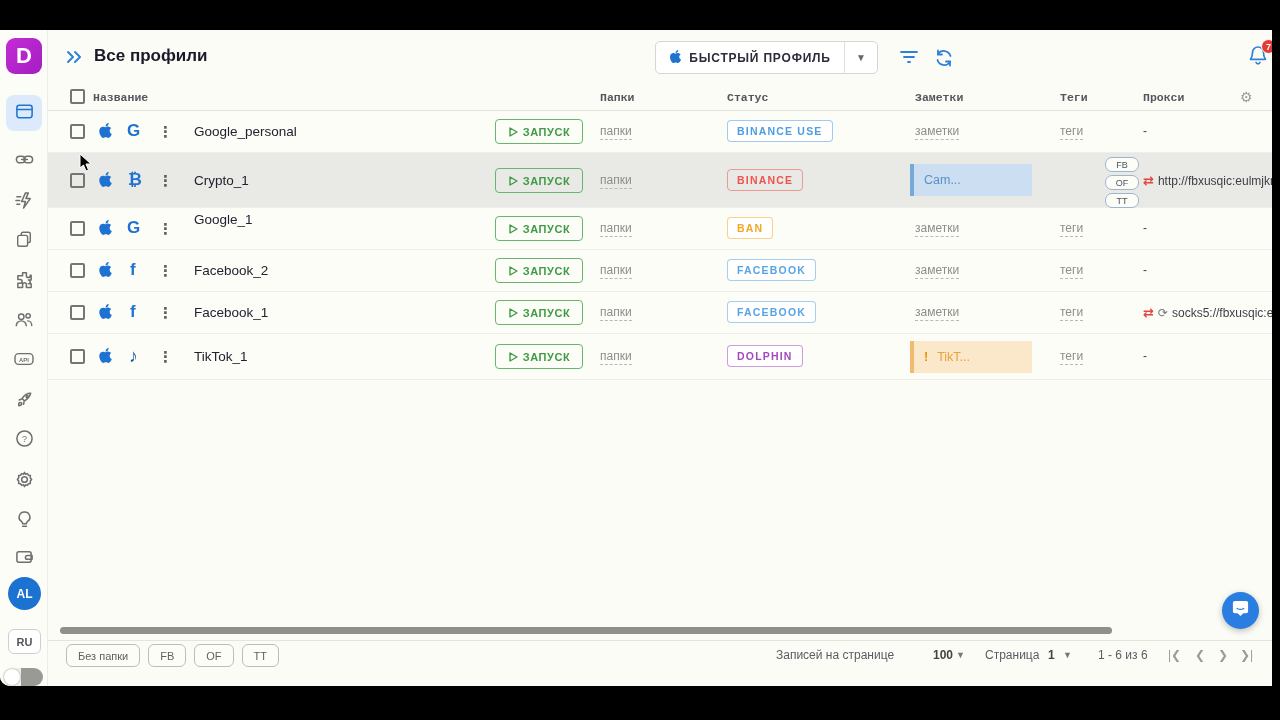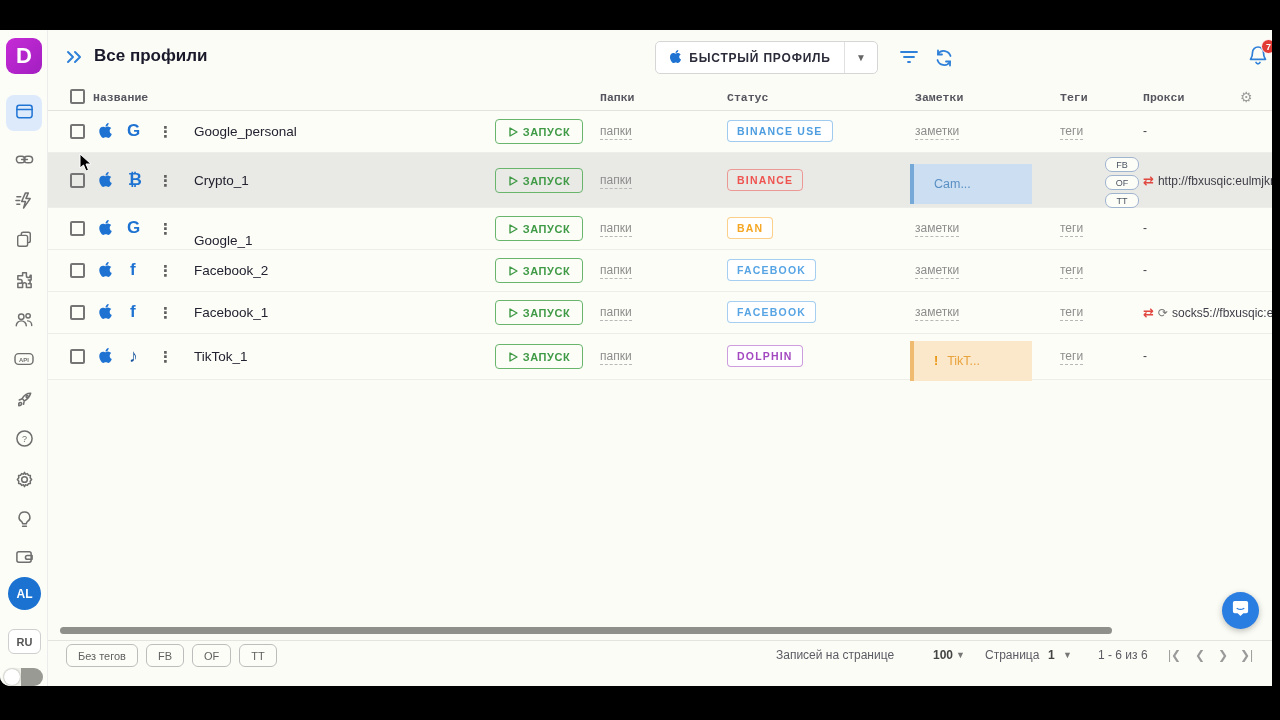--- a/index.html
+++ b/index.html
@@ -38,21 +38,21 @@
   .picon { position:absolute; font-weight:bold; color:#1e73d2; }
   .dots { position:absolute; left:110px; color:#5f5f5f; font-size:15px; font-weight:bold; letter-spacing:0; }
   .pname { position:absolute; left:146px; font-size:13.5px; color:#222230; }
   .launch { position:absolute; left:447px; width:88px; height:25px; border:1px solid #69b56e; border-radius:4px; background:transparent; color:#3f9a46; font-size:11px; font-weight:bold; letter-spacing:.6px; display:flex; align-items:center; justify-content:center; gap:5px; cursor:pointer; }
   .dlink { font-size:12px; color:#8d8d8d; border-bottom:1px dashed #b8b8b8; padding-bottom:1px; }
   .pos-folders { position:absolute; left:552px; }
   .pos-notes  { position:absolute; left:867px; }
   .pos-tags   { position:absolute; left:1012px; }
   .sbadge { position:absolute; left:679px; border:1px solid; border-radius:4px; padding:4px 9px; font-size:10.5px; font-weight:bold; letter-spacing:1.2px; background:#fff; }
   .row.hl .sbadge { background:transparent; }
-  .note-box { position:absolute; left:862px; width:122px; height:40px; display:flex; align-items:center; font-size:12.5px; padding-left:20px; border-left:4px solid; }
+  .note-box { position:absolute; left:862px; width:122px; height:32px; display:flex; align-items:center; font-size:12.5px; padding-left:10px; border-left:4px solid; }
   .note-blue { background:#ccdff2; border-color:#76a9d8; color:#5a8fc4; }
   .note-orange { background:#fbe7c9; border-color:#eebb70; color:#e9a33c; gap:9px; }
   .note-orange .excl { color:#e8930f; font-weight:bold; }
   .vtags { position:absolute; left:1057px; display:flex; flex-direction:column; gap:3px; }
   .vtag { width:34px; height:15px; border:1px solid #9fb4cf; border-radius:7px; color:#4a5462; font-size:9px; display:flex; align-items:center; justify-content:center; background:#fdfdf8; }
   .proxy { position:absolute; left:1095px; width:129px; overflow:hidden; white-space:nowrap; font-size:12px; color:#3e3e48; display:flex; align-items:center; gap:4px; }
   .proxy .swap { color:#e04840; font-size:13px; font-weight:bold; }
   .proxy .ref { color:#7a7a7a; font-size:12px; }
   .gearh { position:absolute; left:1192px; top:4px; color:#9c9c9c; font-size:14px; }
   
@@ -267,21 +267,21 @@
       </span>
   </div>
 
   <div class="row" style="top:178px;height:42px">
     <span class="ckb" style="top:13px"></span>
     <span class="picon" style="left:50px;top:11px"><svg width="15" height="17" viewBox="0 0 384 512" fill="#1e73d2">
           <path d="M318.7 268.7c-.2-36.7 16.4-64.4 50-84.8-18.8-26.9-47.2-41.7-84.7-44.6-35.5-2.8-74.3 20.7-88.5 20.7-15 0-49.4-19.7-76.4-19.7C63.3 141.2 4 184.8 4 273.5q0 39.3 14.4 81.2c12.8 36.7 59 126.7 107.2 125.2 25.2-.6 43-17.9 75.8-17.9 31.8 0 48.3 17.9 76.4 17.9 48.6-.7 90.4-82.5 102.6-119.3-65.2-30.7-61.7-90-61.7-91.9zm-56.6-164.2c27.3-32.4 24.8-61.9 24-72.5-24.1 1.4-52 16.4-67.9 34.9-17.5 19.8-27.8 44.3-25.6 71.9 26.1 2 49.9-11.4 69.5-34.3z"></path>
         </svg></span>
     <span class="picon" style="left:79px;top:10px;font-size:17px">G</span>
     <span class="dots" style="top:12px">⋮</span>
-    <span class="pname" style="top:25px">Google_1</span>
+    <span class="pname" style="top:4px">Google_1</span>
     <button class="launch" style="top:8px">
         <svg width="10" height="10" viewBox="0 0 10 10" fill="none" stroke="#3f9a46" stroke-width="1.4" stroke-linejoin="round">
           <polygon points="2,1 9,5 2,9"></polygon>
         </svg>
         <span>ЗАПУСК</span>
       </button>
     <span class="dlink pos-folders" style="top:13px">папки</span>
     <span class="sbadge" style="top: 9px; color: rgb(245, 166, 35); border-color: rgba(245, 166, 35, 0.533);">BAN</span>
     <span class="dlink pos-notes" style="top:13px">заметки</span>
     <span class="dlink pos-tags" style="top:13px">теги</span>
@@ -355,21 +355,21 @@
         <span>TikT...</span>
       </div>
     <span class="dlink pos-tags" style="top:15px">теги</span>
     <span class="proxy" style="top:15px">-</span>
   </div>
 
   <div class="hscroll"></div>
   <div class="fdiv"></div>
 
   <div class="chips">
-    <span class="chip">Без тегов</span>
+    <span class="chip">Без папки</span>
     <span class="chip">FB</span>
     <span class="chip">OF</span>
     <span class="chip">TT</span>
   </div>
 
   <div class="pgbar">
     <span style="left:728px">Записей на странице</span>
     <span style="left:885px;font-weight:bold;color:#444">100</span>
     <span class="pgcaret" style="left:908px;top:6px">▼</span>
     <span style="left:937px">Страница</span>

